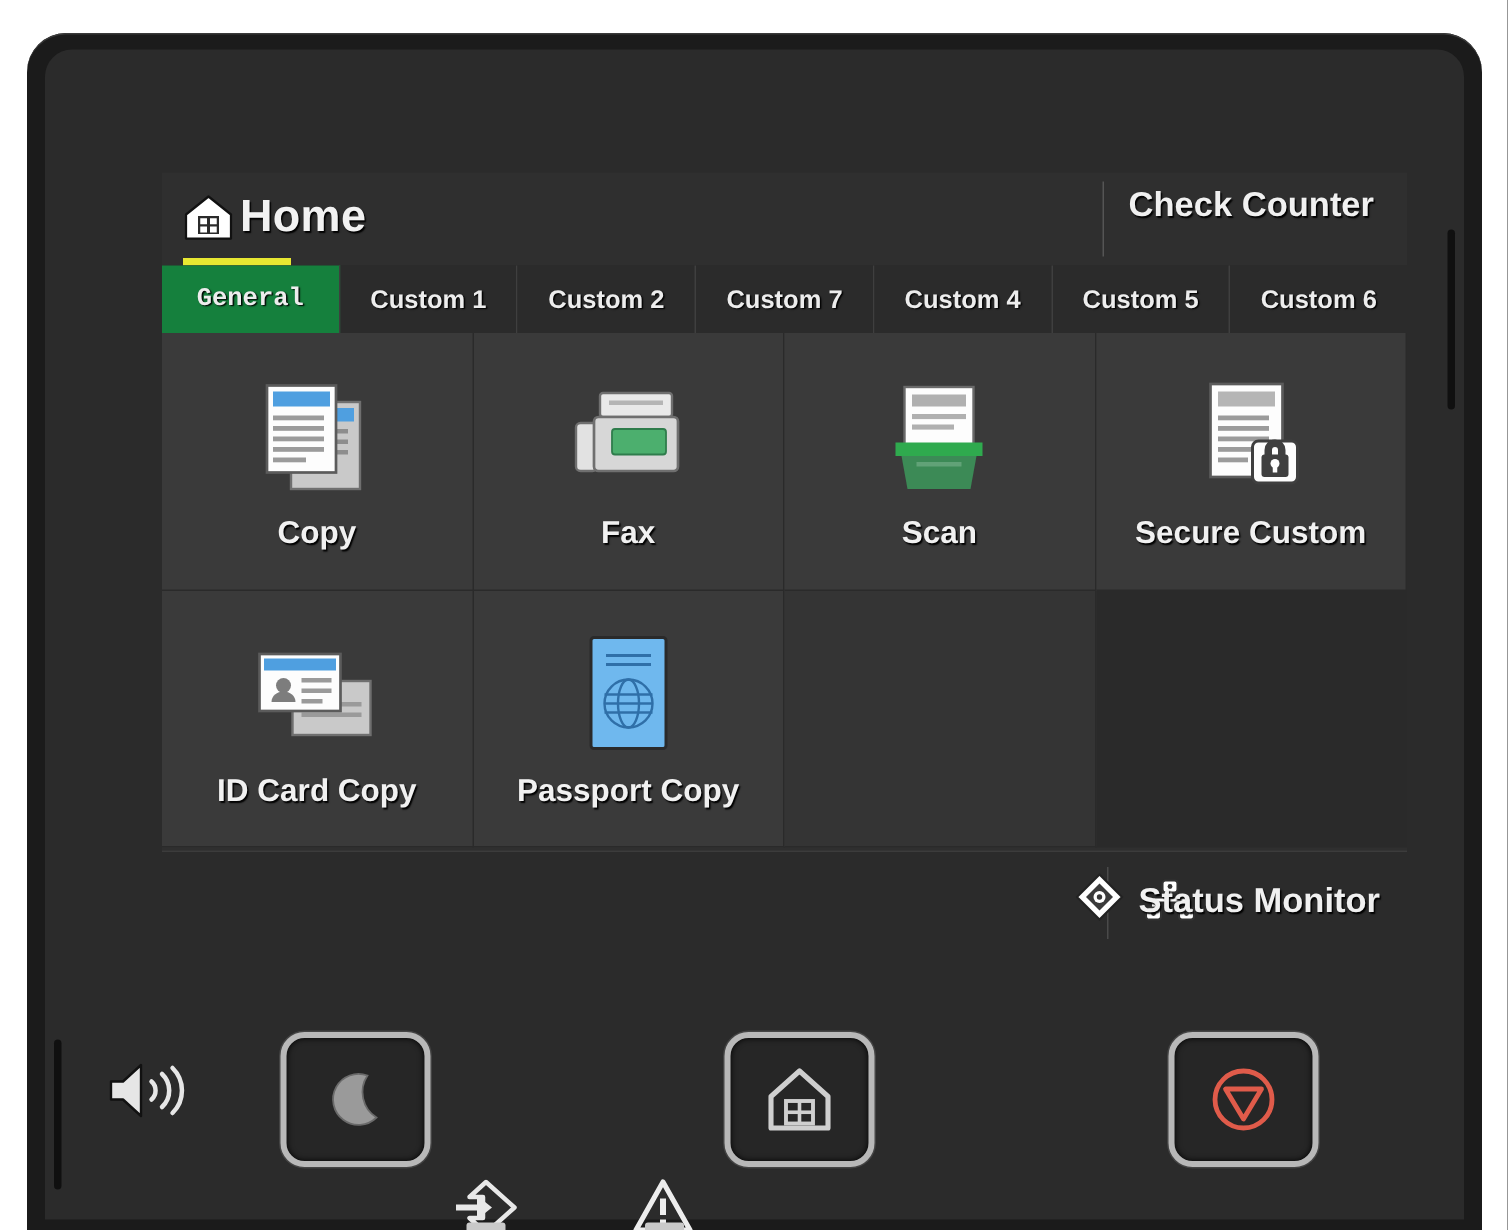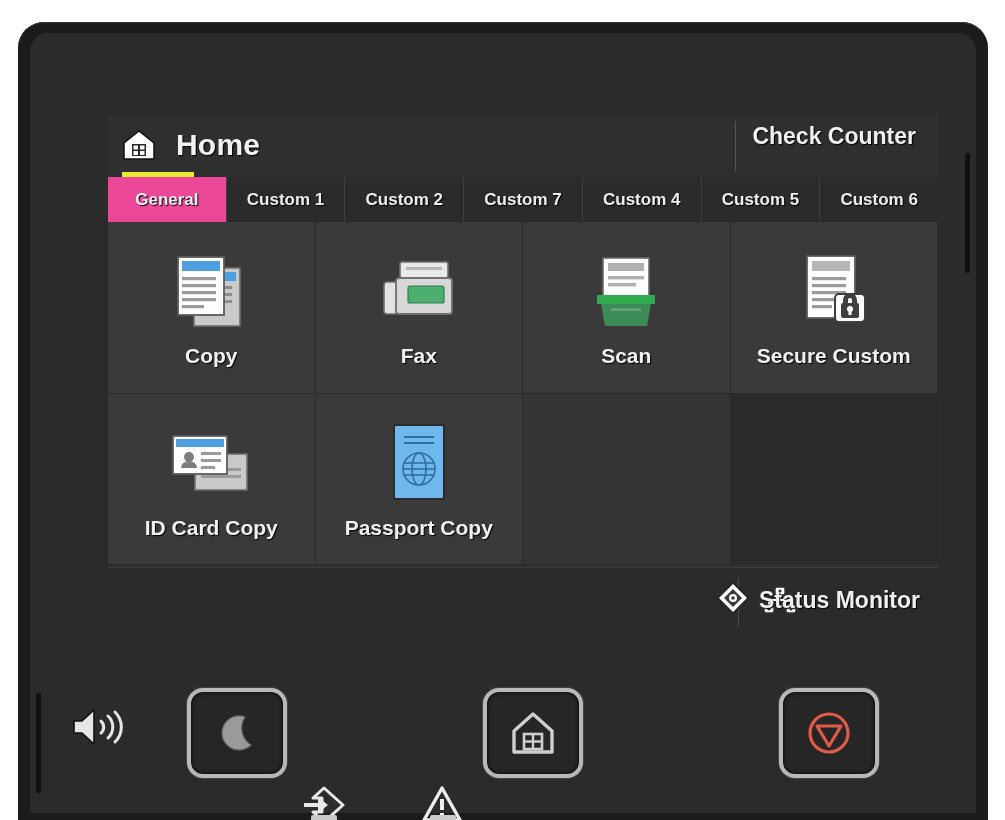--- a/index.html
+++ b/index.html
@@ -24,21 +24,21 @@
   .screen{
     position:absolute;left:78px;top:82px;width:830px;height:520px;
     background:#2f2f2f;
   }
 
   
   .screen-header{
     position:relative;height:62px;
   }
   .home-title{
-    position:absolute;left:14px;top:13px;display:flex;align-items:center;gap:20px;
+    position:absolute;left:14px;top:13px;display:flex;align-items:center;gap:4px;
   }
   .home-title .label{
     color:#f2f2f2;font-size:30px;font-weight:bold;letter-spacing:.2px;
     text-shadow:1px 1px 1px #000;
   }
   .home-ico svg{display:block;}
   .header-divider{
     position:absolute;left:627px;top:6px;width:1px;height:50px;background:#555;
   }
   .check-counter{
@@ -53,21 +53,21 @@
   .tabs{
     position:absolute;left:0;top:62px;width:830px;height:45px;
     display:flex;background:#2b2b2b;
   }
   .tab{
     flex:1;display:flex;align-items:center;justify-content:center;
     color:#ededed;font-size:17px;font-weight:bold;text-shadow:1px 1px 1px #000;
     border-right:1px solid #3f3f3f;background:#2b2b2b;cursor:pointer;
   }
   .tab:last-child{border-right:none;}
-  .tab.active{background:#ec4899;}
+  .tab.active{background:#15803d;font-family:Liberation Mono, monospace;}
 
   
   .grid{
     position:absolute;left:0;top:107px;width:830px;height:343px;
     background:#2a2a2a;
     display:grid;grid-template-columns:repeat(4,1fr);grid-template-rows:1fr 1fr;
   }
   .tile{
     position:relative;background:#3a3a3a;
     display:flex;flex-direction:column;align-items:center;justify-content:center;

